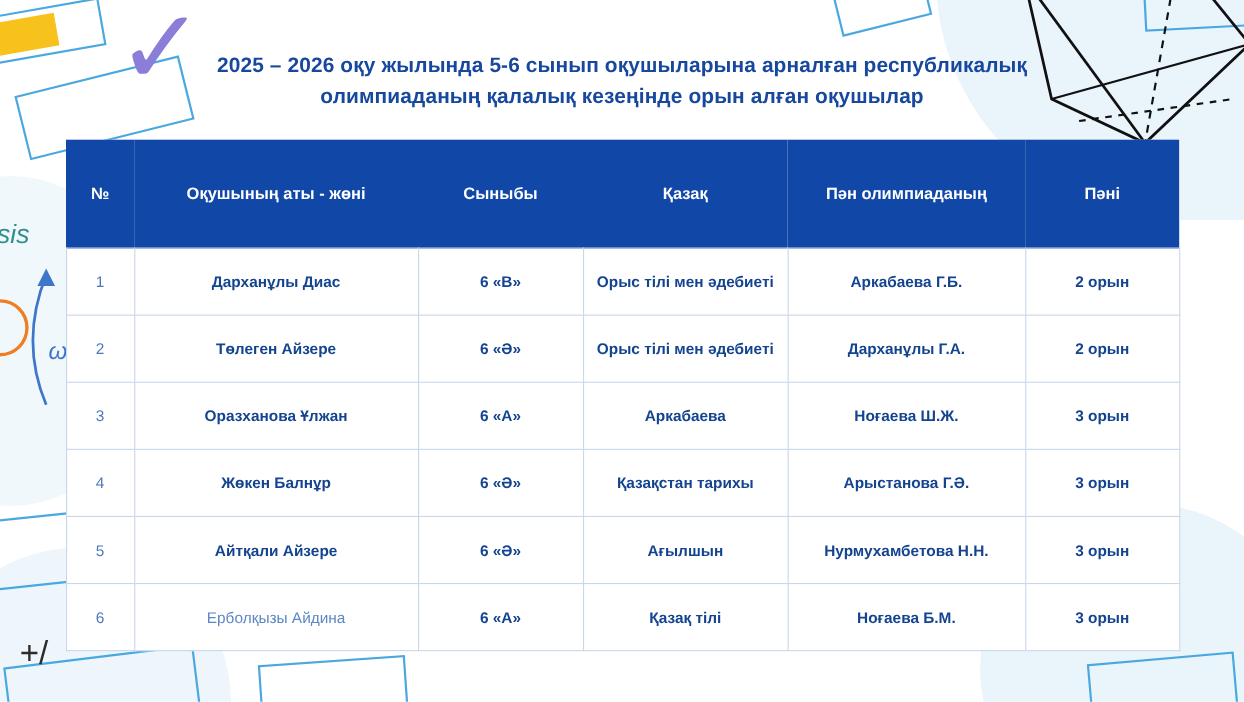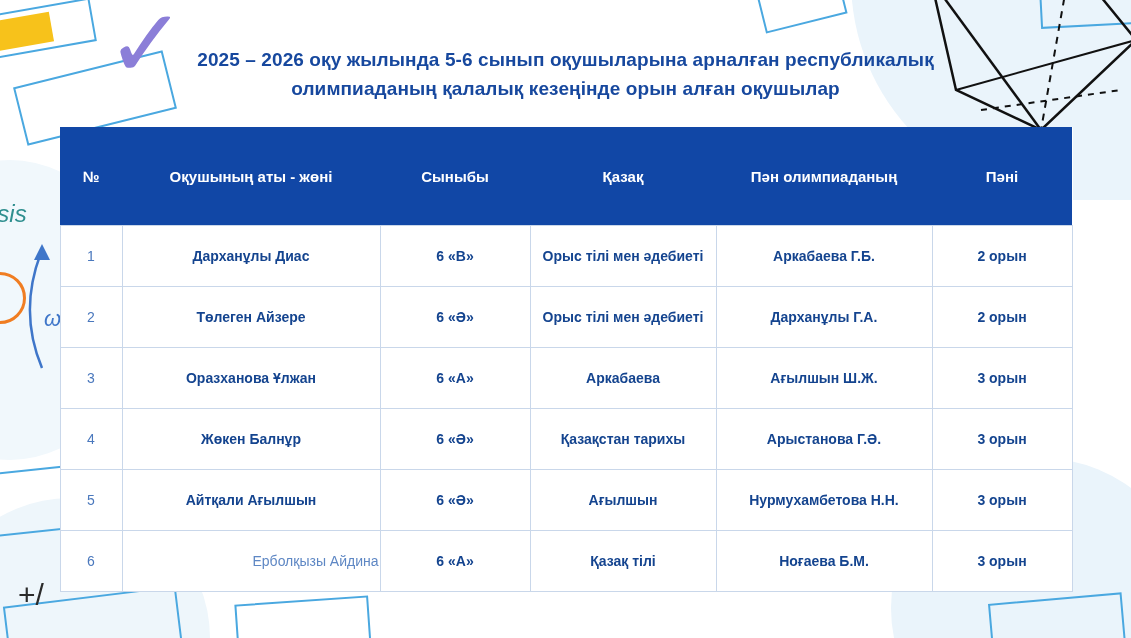--- a/index.html
+++ b/index.html
@@ -165,21 +165,20 @@
     color: #14448f;
   }
   table.results tbody td.num {
     font-weight: normal;
     color: #4a78bd;
     font-size: 14px;
   }
   table.results tbody tr:last-child td.name {
     font-weight: normal;
     color: #5e87c4;
-    text-align: right;
   }
 
   col.c-num    { width: 62px; }
   col.c-name   { width: 258px; }
   col.c-class  { width: 150px; }
   col.c-subj   { width: 186px; }
   col.c-teach  { width: 216px; }
   col.c-place  { width: 140px; }
 </style>
 </head>
@@ -261,34 +260,34 @@
           <td>6 «Ә»</td>
           <td>Орыс тілі мен әдебиеті</td>
           <td>Дарханұлы Г.А.</td>
           <td>2 орын</td>
         </tr>
         <tr>
           <td class="num">3</td>
           <td class="name">Оразханова Ұлжан</td>
           <td>6 «А»</td>
           <td>Аркабаева</td>
-          <td>Ағылшын Ш.Ж.</td>
+          <td>Ноғаева Ш.Ж.</td>
           <td>3 орын</td>
         </tr>
         <tr>
           <td class="num">4</td>
           <td class="name">Жөкен Балнұр</td>
           <td>6 «Ә»</td>
           <td>Қазақстан тарихы</td>
           <td>Арыстанова Г.Ә.</td>
           <td>3 орын</td>
         </tr>
         <tr>
           <td class="num">5</td>
-          <td class="name">Айтқали Ағылшын</td>
+          <td class="name">Айтқали Айзере</td>
           <td>6 «Ә»</td>
           <td>Ағылшын</td>
           <td>Нурмухамбетова Н.Н.</td>
           <td>3 орын</td>
         </tr>
         <tr>
           <td class="num">6</td>
           <td class="name">Ерболқызы Айдина</td>
           <td>6 «А»</td>
           <td>Қазақ тілі</td>

